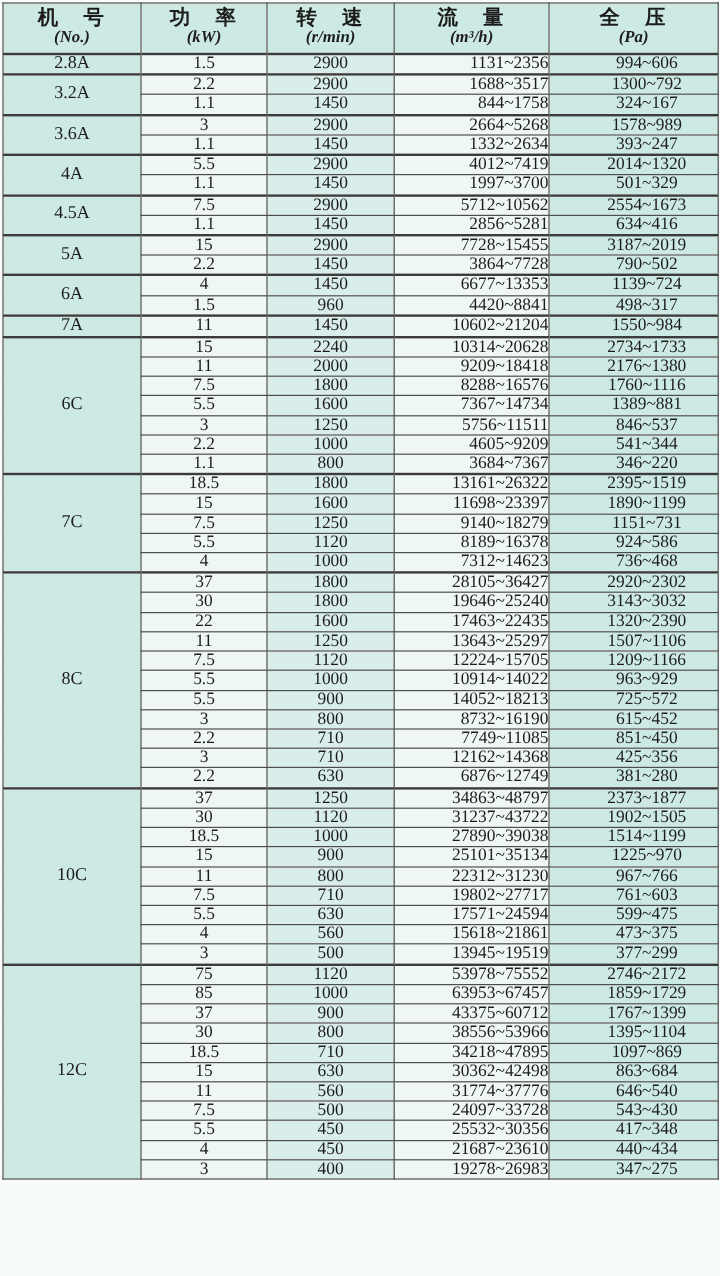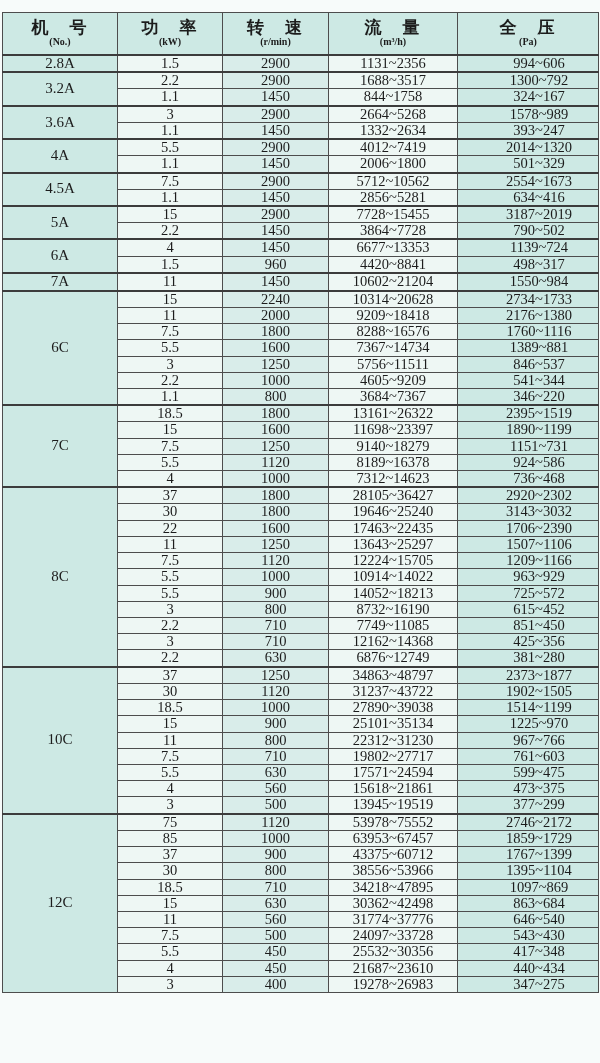--- a/index.html
+++ b/index.html
@@ -12,47 +12,47 @@
   }
   html,body{margin:0;padding:0;}
   body{
     width:600px;height:1063px;
     background:#f7fbfa;
     font-family:"Liberation Serif","DejaVu Serif",serif;
     color:var(--c-text);
     overflow:hidden;
   }
   table.spec{
-    position:absolute;left:2px;top:12px;
+    position:absolute;left:2px;top:2px;
     width:596px;height:920px;
     border-collapse:collapse;
     table-layout:fixed;
     border:1px solid var(--c-frame);
   }
   th,td{
     border:1px solid var(--c-border);
     padding:0;
     text-align:center;
     vertical-align:middle;
     line-height:1.05;
     overflow:hidden;
     white-space:nowrap;
   }
   thead tr{height:42px;}
   thead th{
     background:var(--c-cyan);
     font-weight:bold;
   }
   .h-zh{display:block;font-size:17px;letter-spacing:2px;}
-  .h-en{display:block;font-size:10px;margin-top:1px;}
+  .h-en{display:block;font-size:14px;margin-top:1px;font-style:italic;}
   tbody td{font-size:14.5px;}
   .c-model{background:var(--c-cyan);font-size:15px;}
   .c-power{background:var(--c-light);}
   .c-speed{background:var(--c-mid);}
-  .c-flow{background:var(--c-light);}
+  .c-flow{background:var(--c-light);text-align:right;}
   .c-press{background:var(--c-cyan);padding-left:22px;}
   tr.group-start td{border-top:2px solid #3c3c3c;}
   thead th{border-bottom:2px solid #3c3c3c;}
 </style>
 </head>
 <body>
 
 <table class="spec">
   <colgroup>
     <col style="width:115px">
@@ -122,21 +122,21 @@
       <tr class="group-start">
         <td rowspan="2" class="c-model">4A</td>
         <td class="c-power">5.5</td>
         <td class="c-speed">2900</td>
         <td class="c-flow">4012~7419</td>
         <td class="c-press">2014~1320</td>
       </tr>
       <tr>
         <td class="c-power">1.1</td>
         <td class="c-speed">1450</td>
-        <td class="c-flow">2006~1800</td>
+        <td class="c-flow">1997~3700</td>
         <td class="c-press">501~329</td>
       </tr>
       <tr class="group-start">
         <td rowspan="2" class="c-model">4.5A</td>
         <td class="c-power">7.5</td>
         <td class="c-speed">2900</td>
         <td class="c-flow">5712~10562</td>
         <td class="c-press">2554~1673</td>
       </tr>
       <tr>
@@ -262,21 +262,21 @@
       <tr>
         <td class="c-power">30</td>
         <td class="c-speed">1800</td>
         <td class="c-flow">19646~25240</td>
         <td class="c-press">3143~3032</td>
       </tr>
       <tr>
         <td class="c-power">22</td>
         <td class="c-speed">1600</td>
         <td class="c-flow">17463~22435</td>
-        <td class="c-press">1706~2390</td>
+        <td class="c-press">1320~2390</td>
       </tr>
       <tr>
         <td class="c-power">11</td>
         <td class="c-speed">1250</td>
         <td class="c-flow">13643~25297</td>
         <td class="c-press">1507~1106</td>
       </tr>
       <tr>
         <td class="c-power">7.5</td>
         <td class="c-speed">1120</td>

